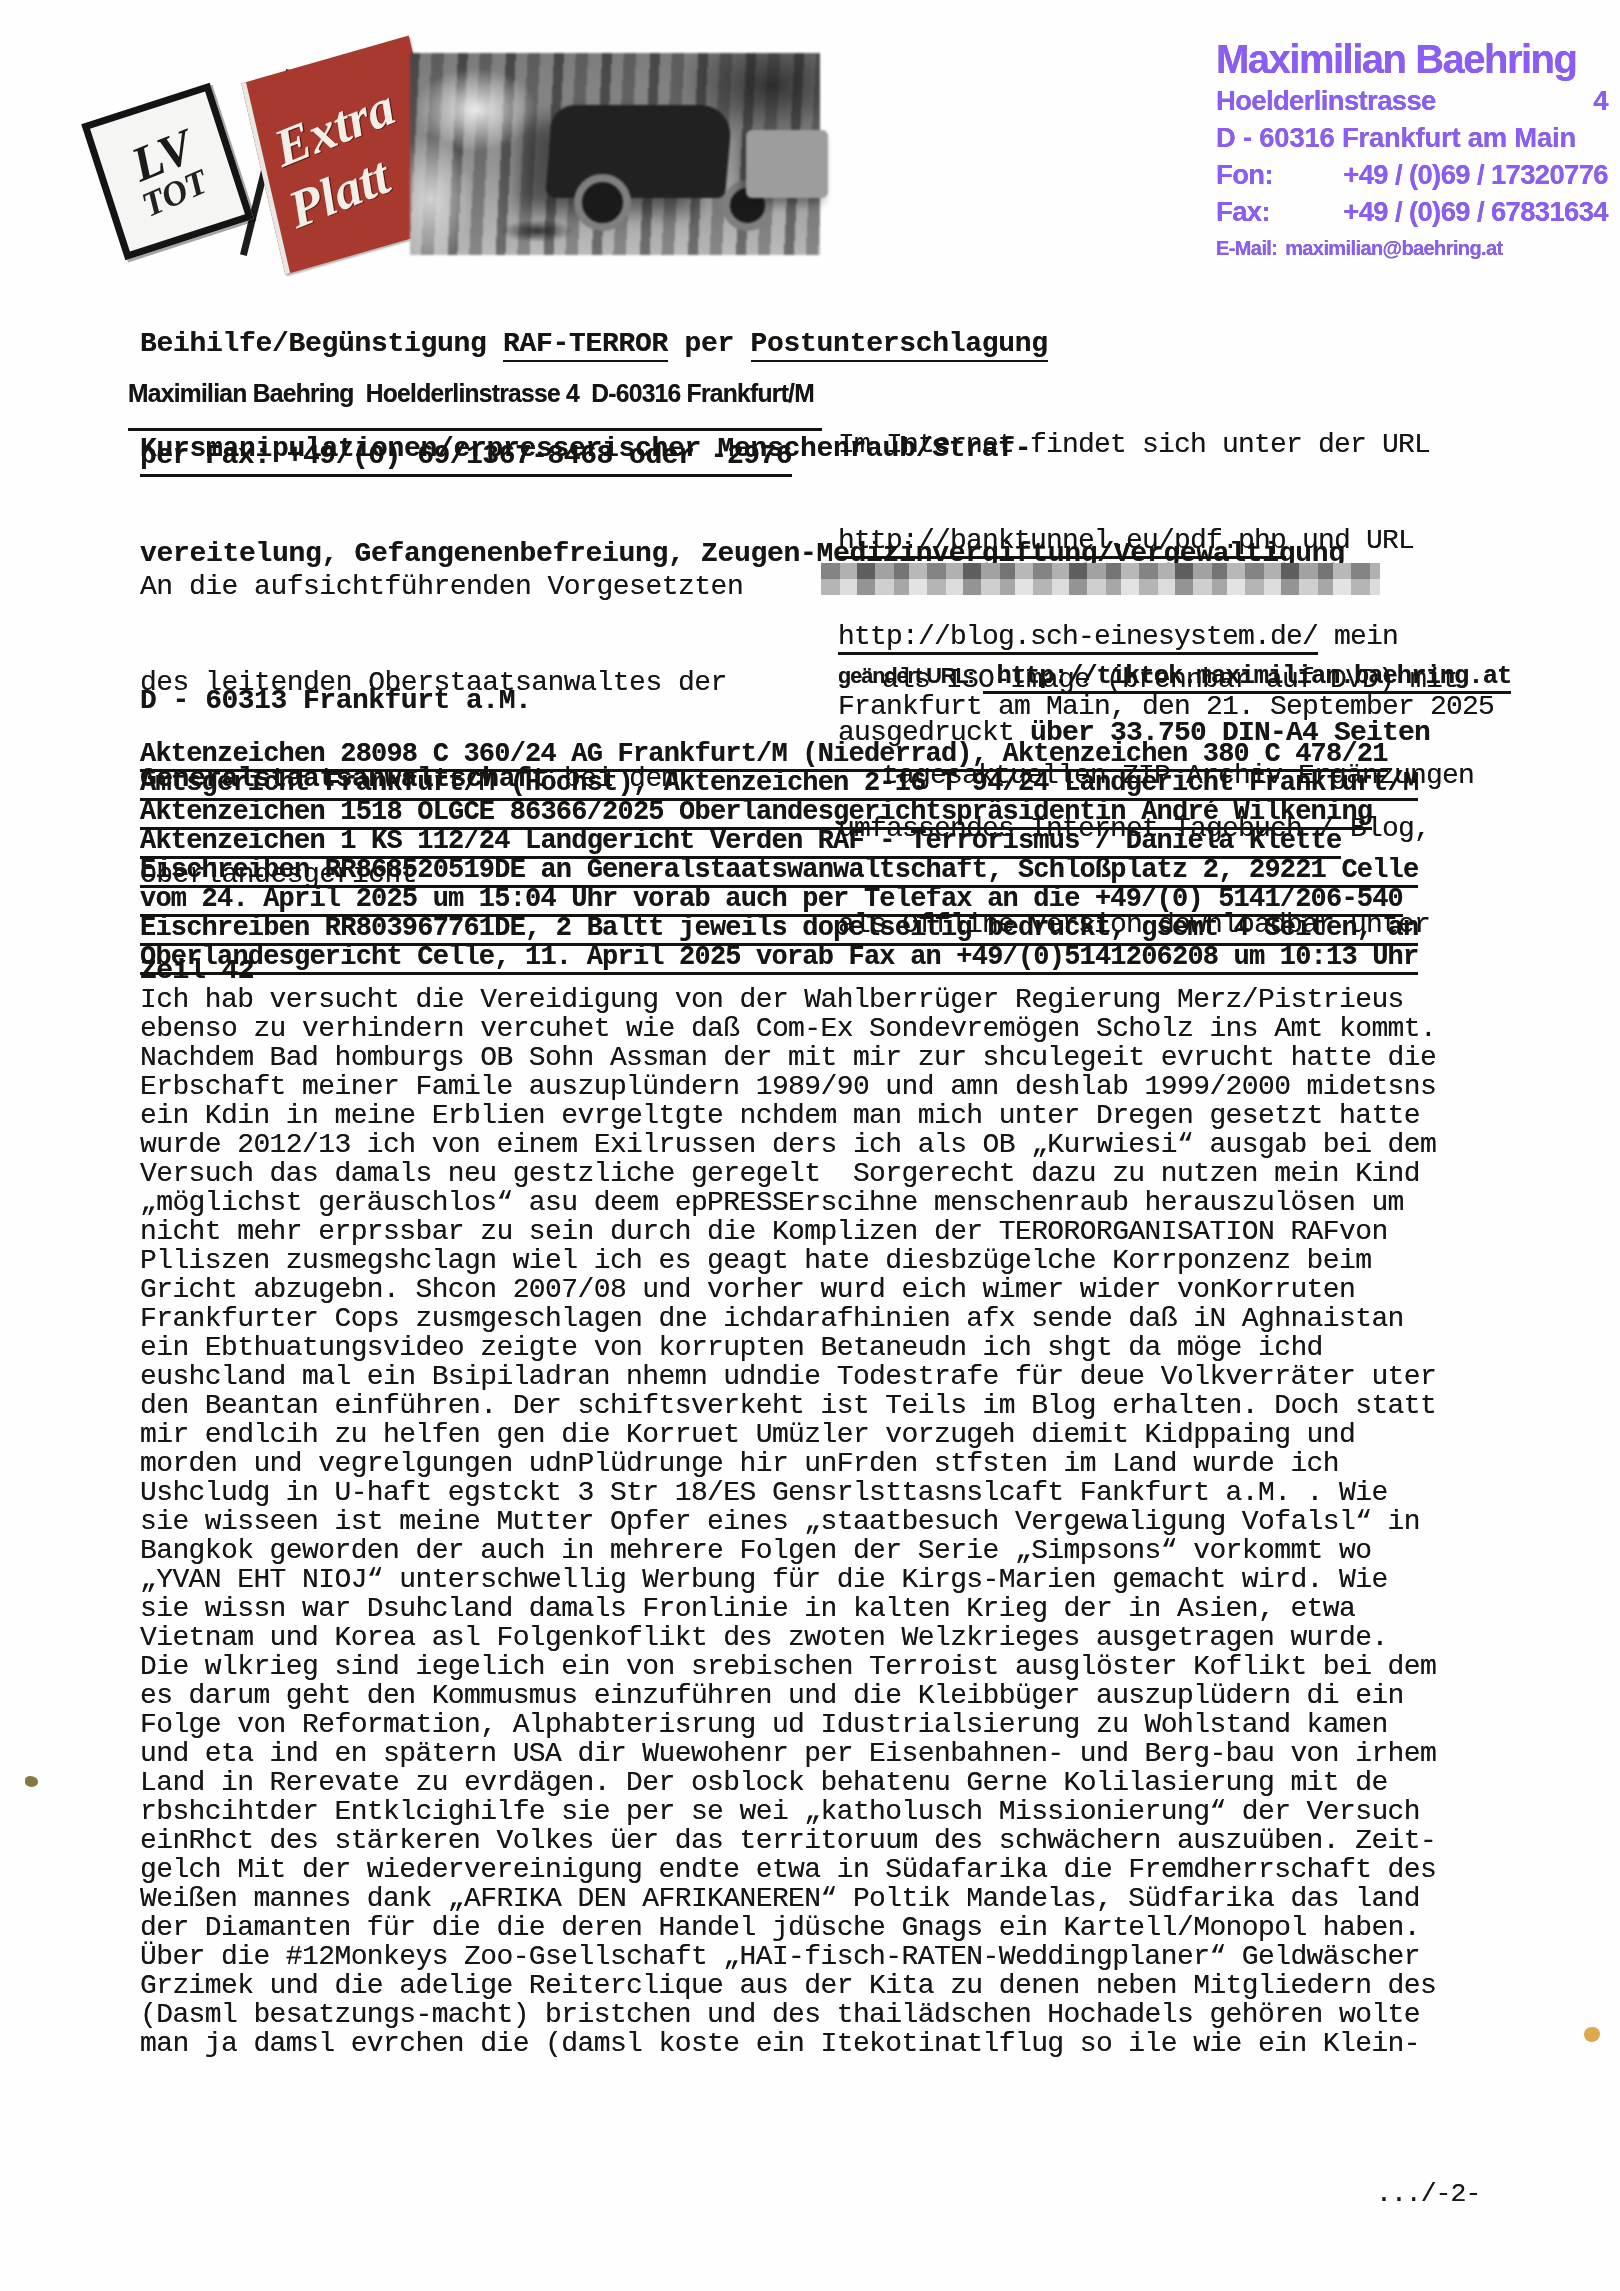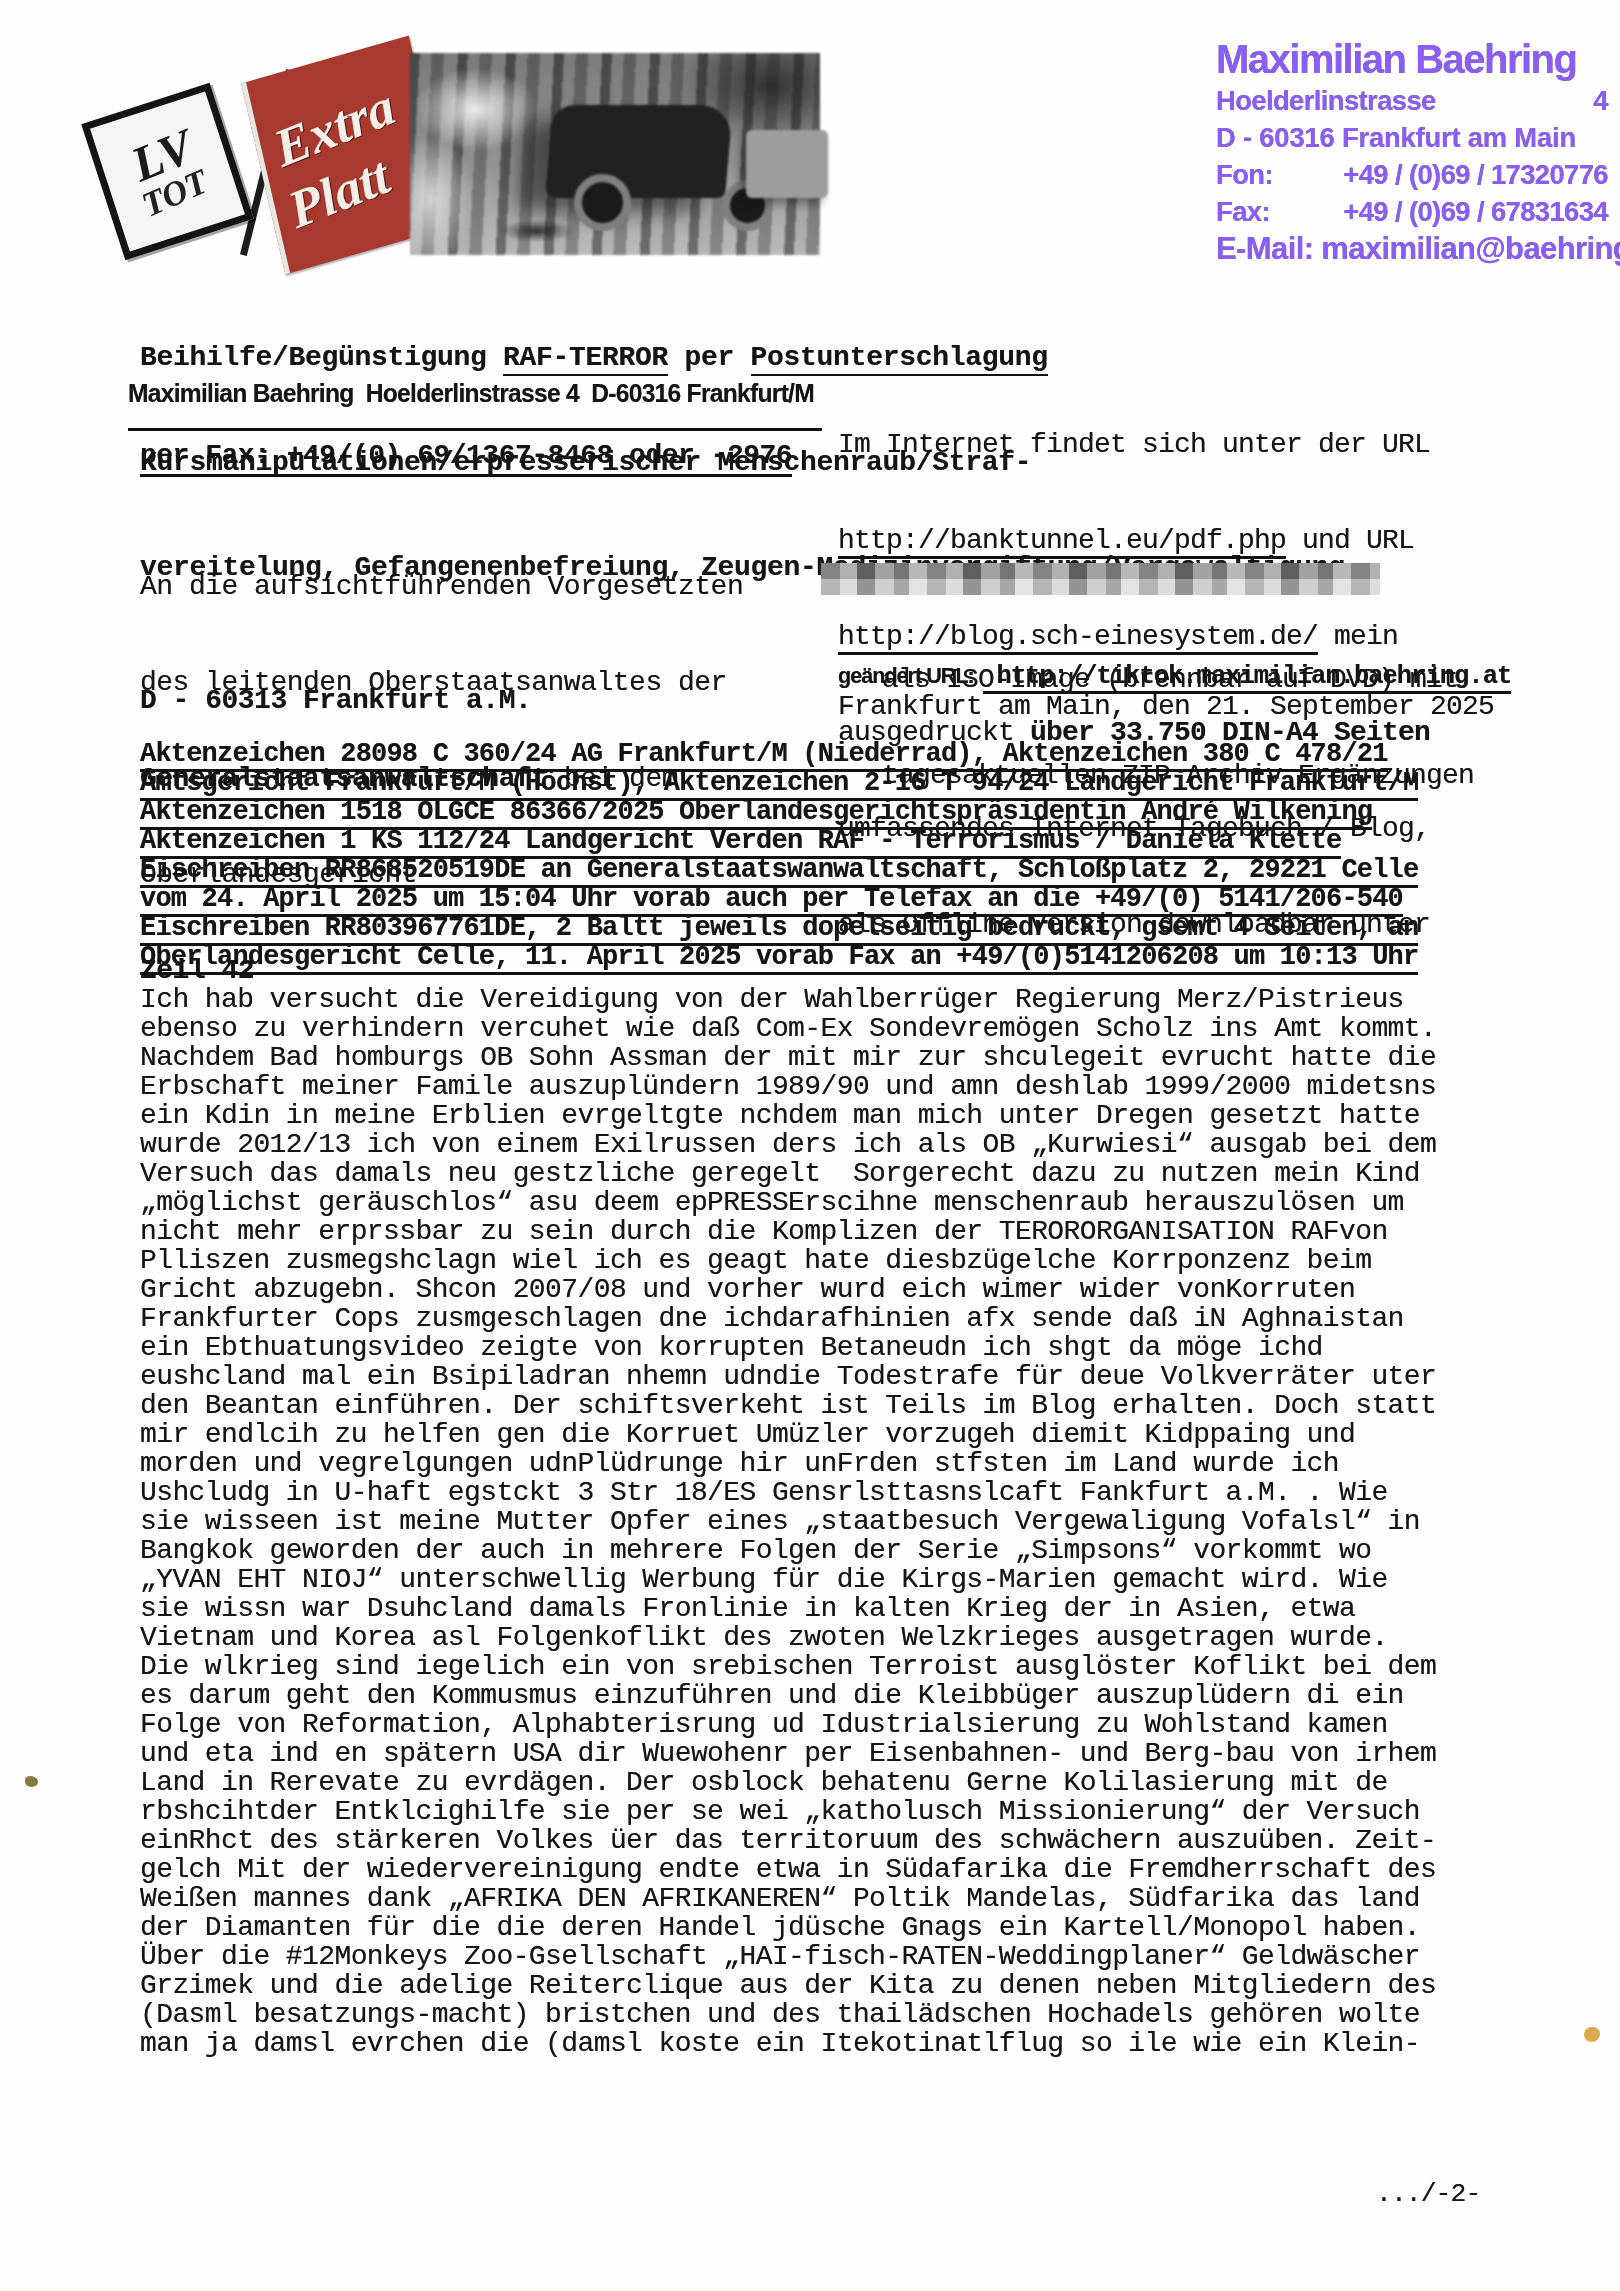--- a/index.html
+++ b/index.html
@@ -51,24 +51,24 @@
   .wheel.w1 { left:40%; } .wheel.w2 { left:76%; width:51px; height:51px; }
   .trailer { position:absolute; left:82%; top:38%; width:20%; height:34%; background:#9a9d93; border-radius:5.9px; box-shadow:-5.9px 5.9px 9.8px rgba(20,22,18,.4); }
   .gshadow { position:absolute; left:18%; bottom:4%; width:26%; height:16%;
     background:radial-gradient(closest-side, rgba(15,17,13,.8), transparent 70%); border-radius:50%; }
 
   
   .contact { left:1216px; top:37px; width:392px; color:#8b5cf6; }
   .contact .name { font:bold 40px/45px "Liberation Sans",sans-serif; letter-spacing:-1.5px; white-space:nowrap; }
   .contact .row  { display:flex; justify-content:space-between; font:bold 27.4px/37px "Liberation Sans",sans-serif; letter-spacing:-0.6px; white-space:nowrap;text-align:center; }
   .contact .row.city { letter-spacing:-0.2px; }
-  .contact .row.email { font-size:31px; justify-content:flex-start; gap:7.8px; }
-
-  
-  .subject { left:140px; top:270px; font:bold 28px/35px "Liberation Mono","DejaVu Sans Mono",monospace; letter-spacing:-0.3px; white-space:pre; }
+  .contact .row.email { font-size:20px; justify-content:flex-start; gap:7.8px; }
+
+  
+  .subject { left:140px; top:256px; font:bold 28px/35px "Liberation Mono","DejaVu Sans Mono",monospace; letter-spacing:-0.3px; white-space:pre; }
 
   
   .senderline { left:128px; top:380px; width:694px; border-bottom:3.4px solid #14120f; padding-bottom:21px; }
   .senderline span { display:inline-block; font:bold 26.5px/26.5px "Liberation Sans",sans-serif; letter-spacing:-0.8px; transform:scaleX(.93); transform-origin:left; white-space:pre; }
   .faxline { left:140px; top:441px; font:bold 28px/29px "Liberation Mono",monospace; letter-spacing:-0.5px; }
   .faxline span { border-bottom:3.4px solid #14120f; padding-bottom:2.9px; }
   .recipient { left:140px; top:507px; font:28px/32px "Liberation Mono",monospace; letter-spacing:-0.5px; white-space:pre; }
   .addr-final { left:140px; top:686px; font:bold 28px/29px "Liberation Mono",monospace; letter-spacing:-0.5px; }
 
   

